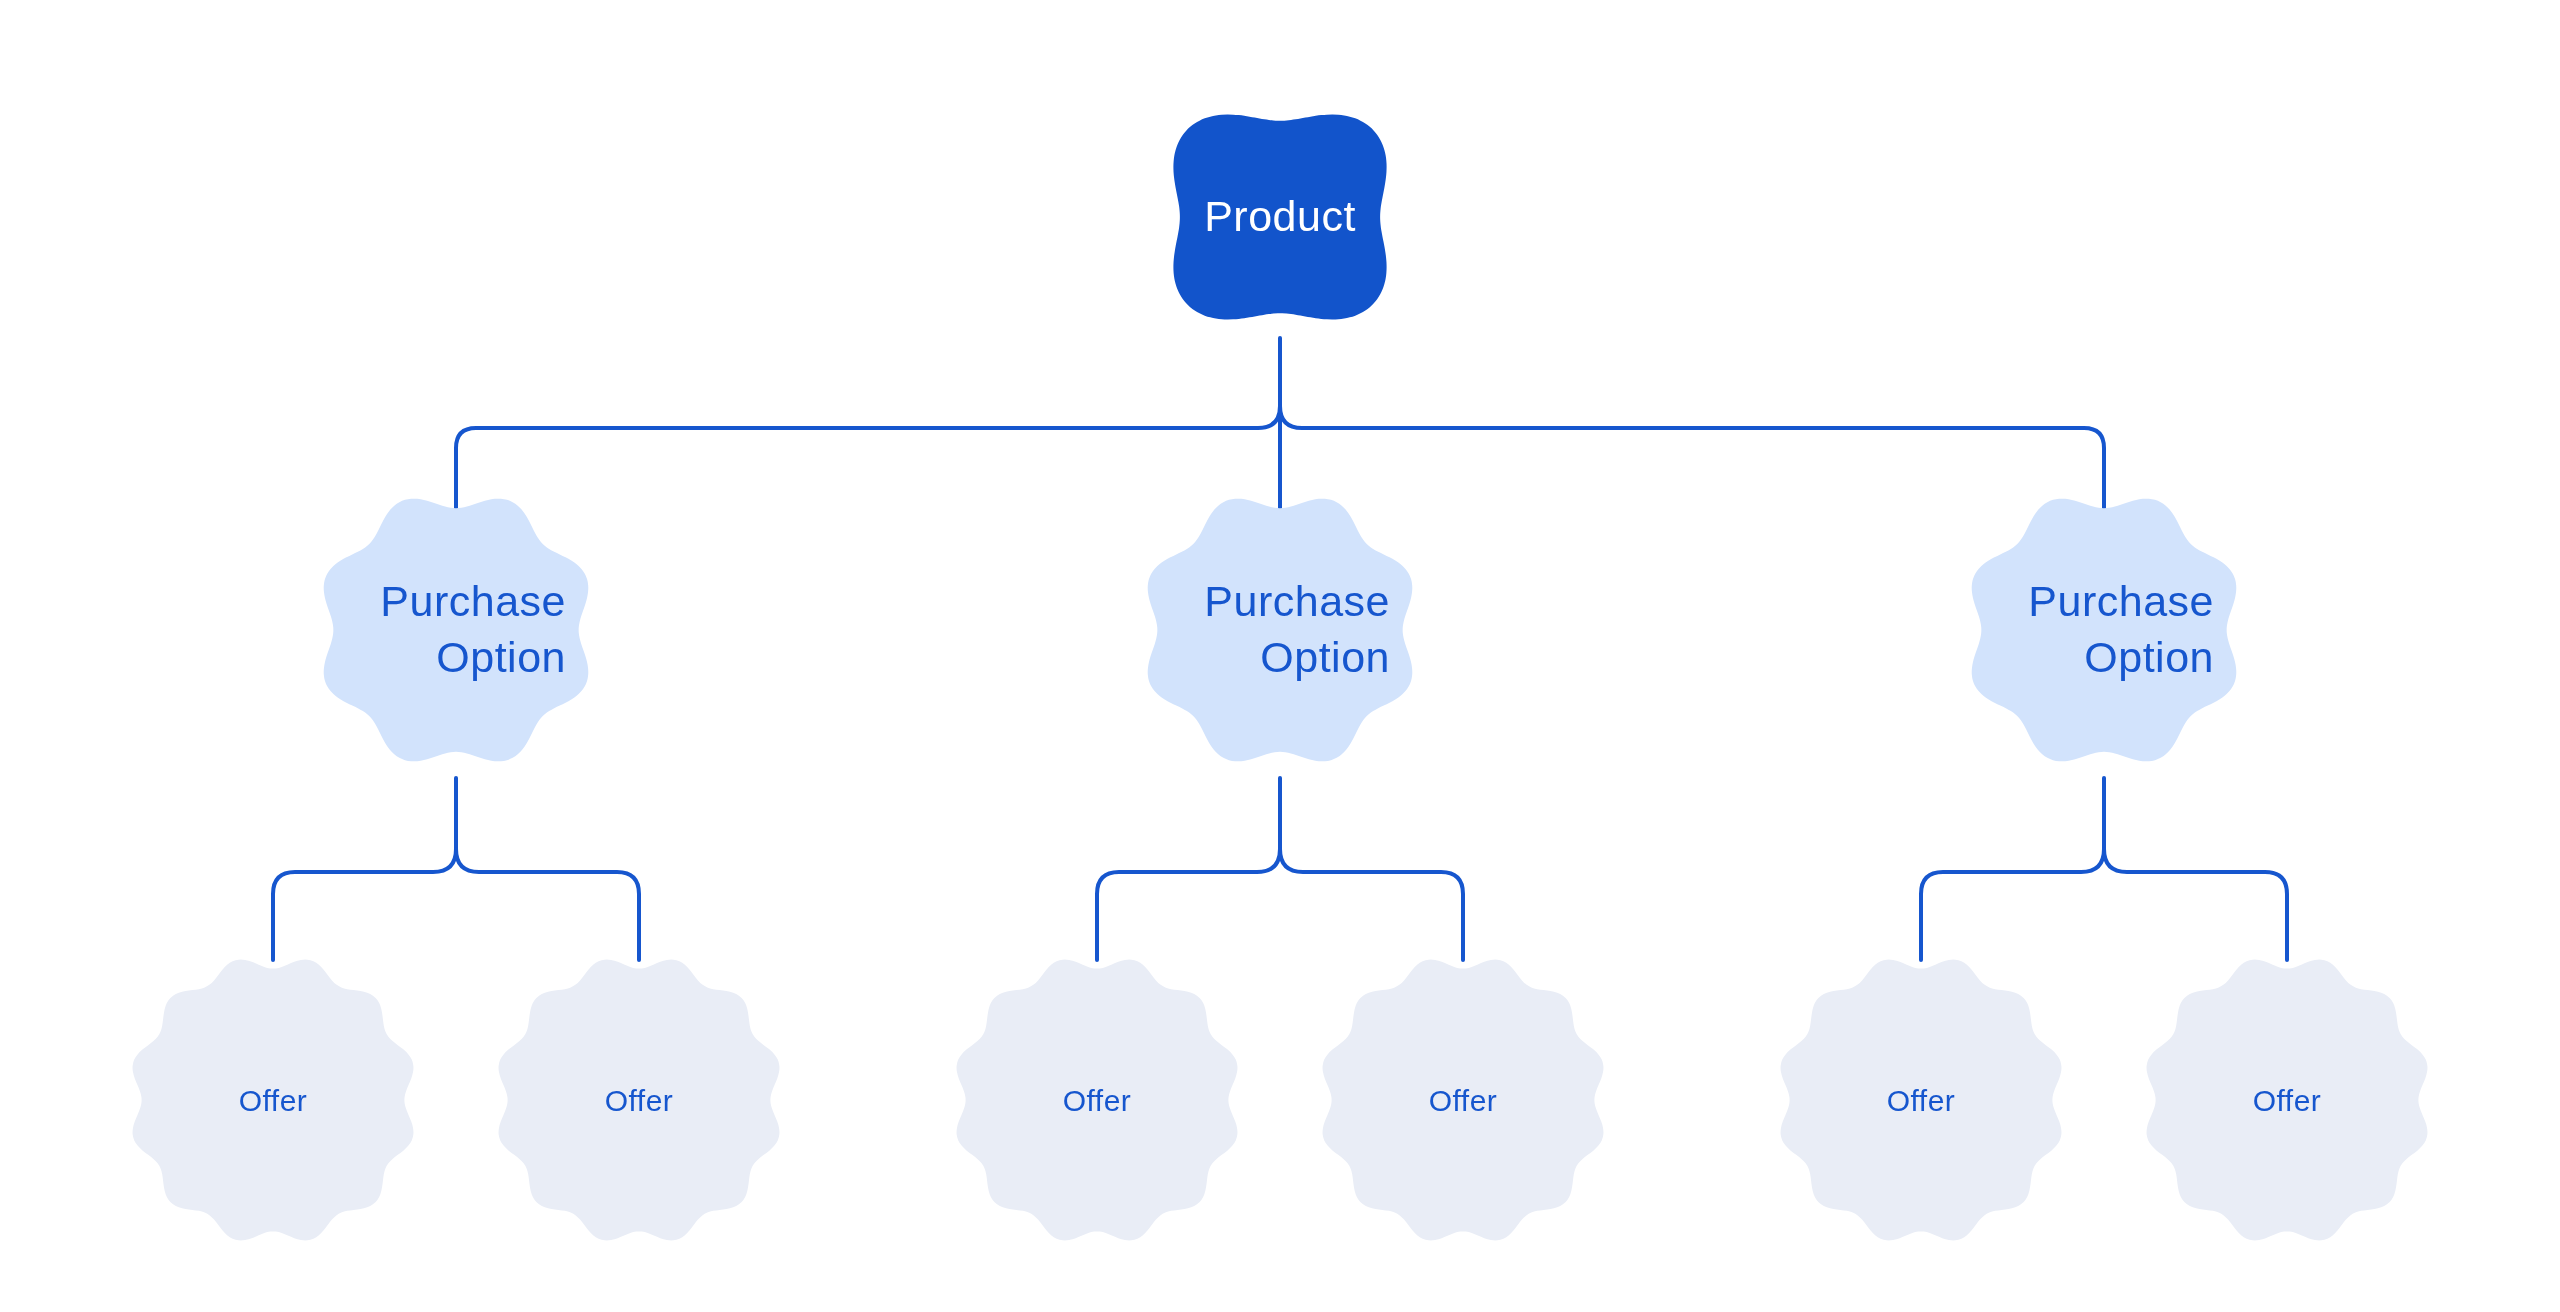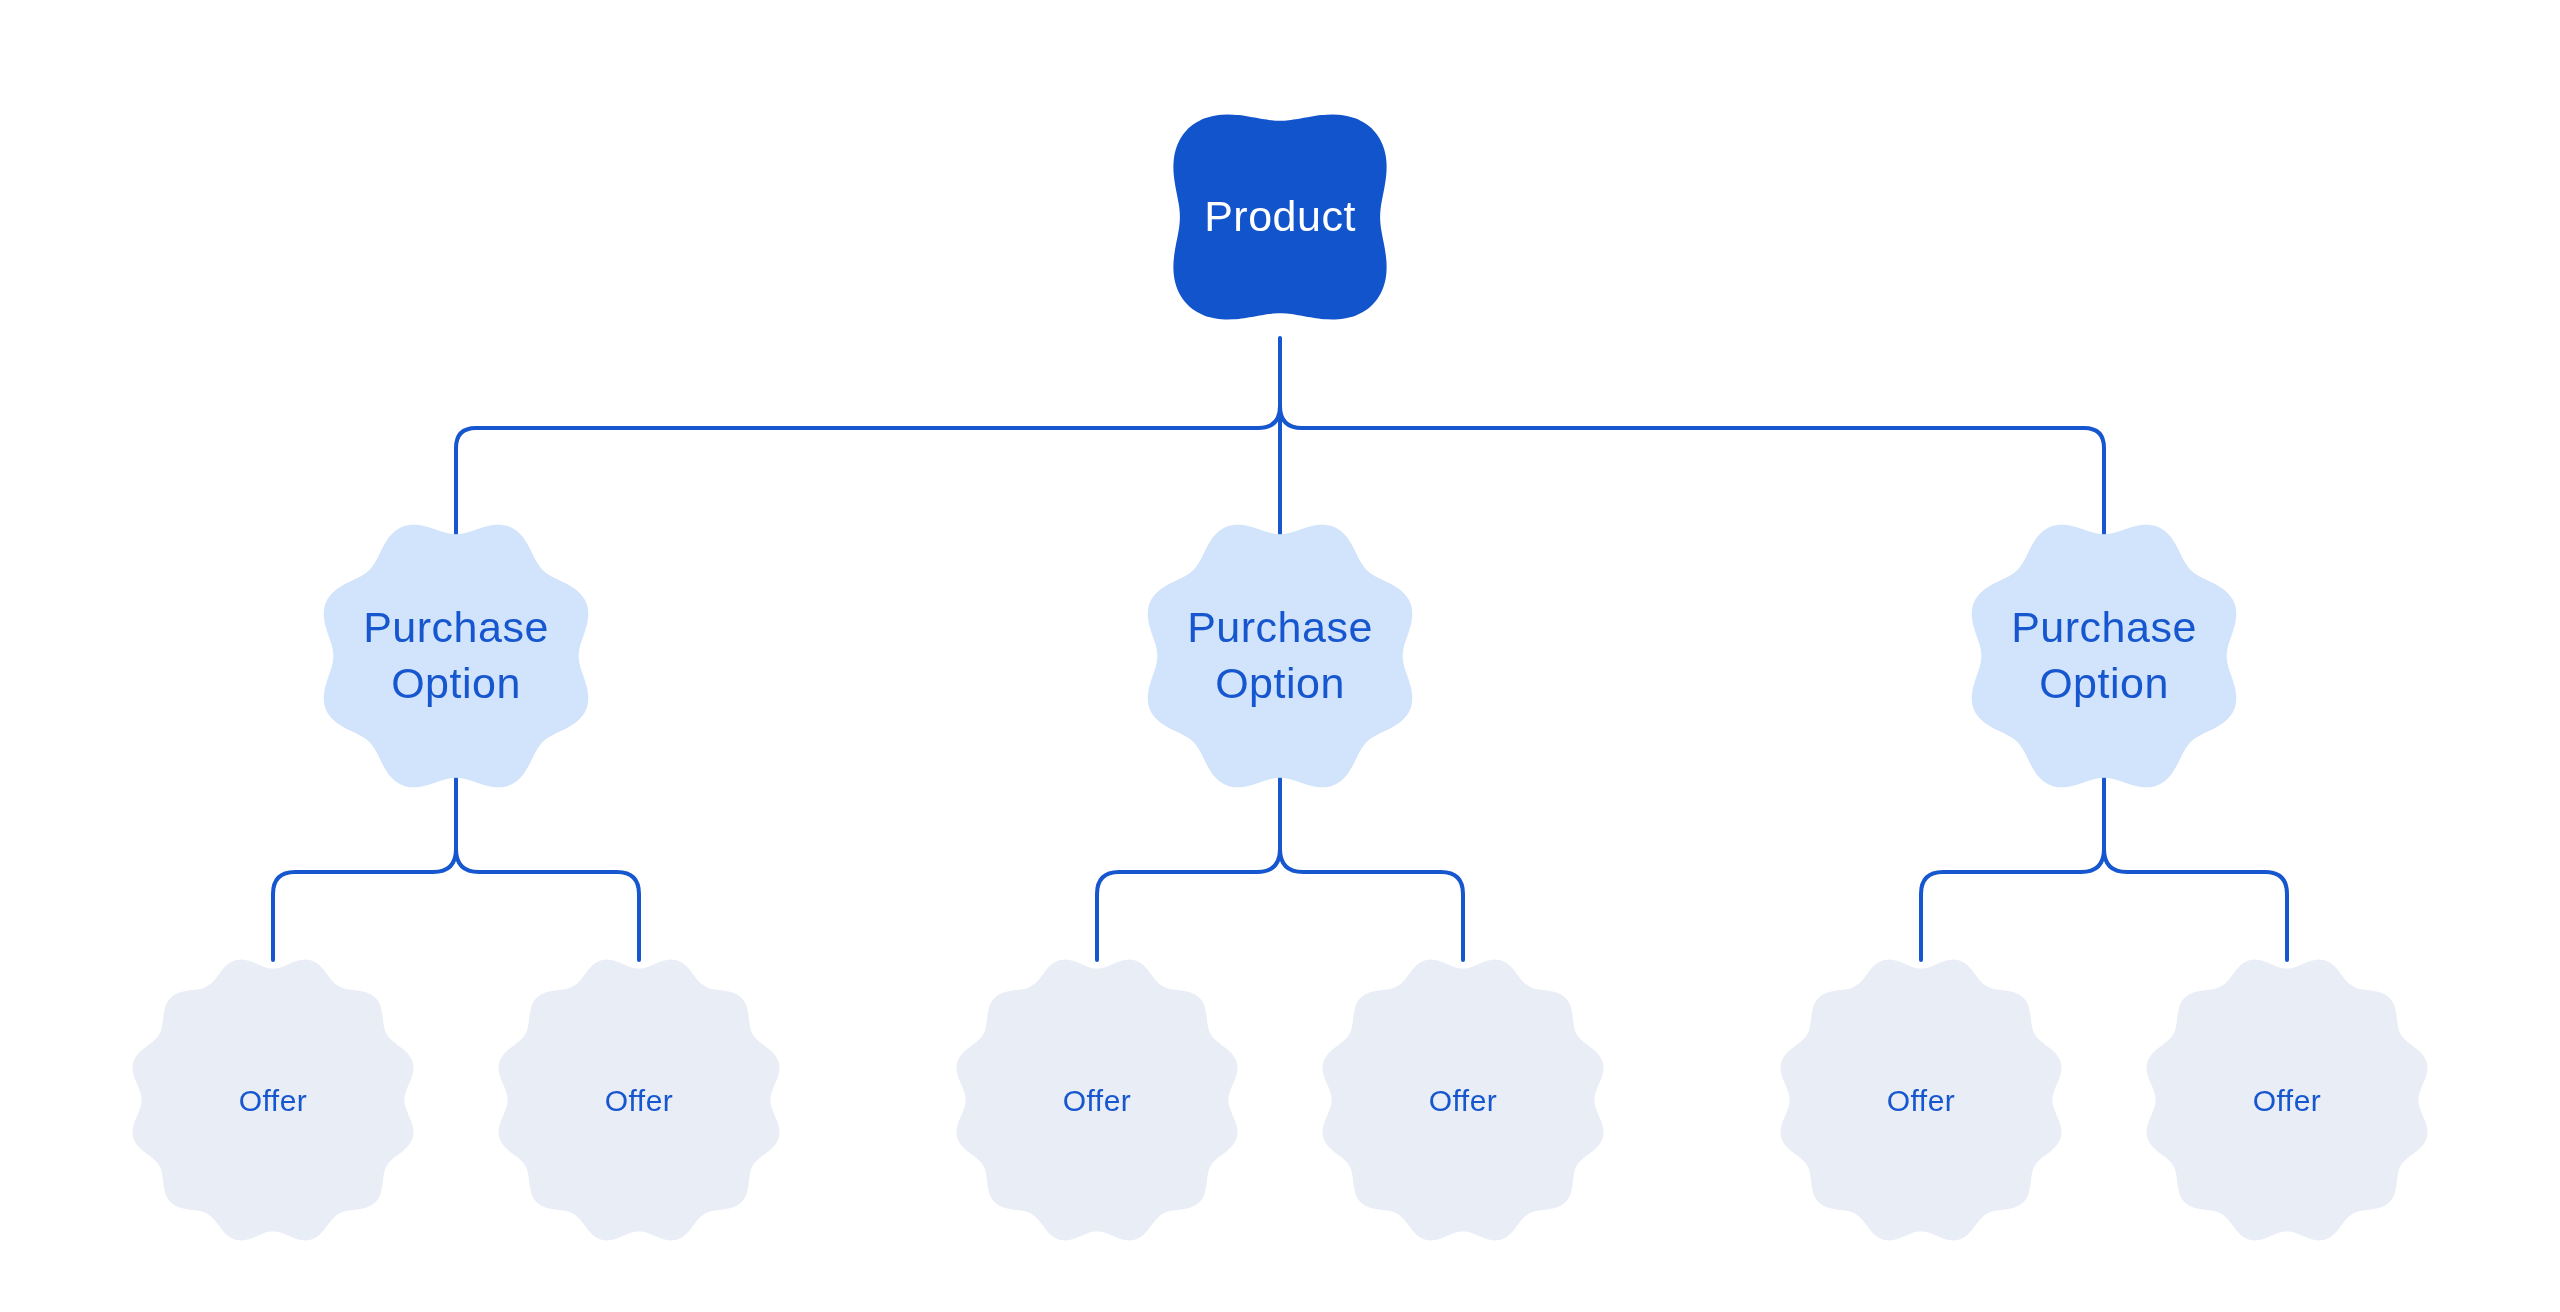--- a/index.html
+++ b/index.html
@@ -39,30 +39,30 @@
     align-items:center;
     justify-content:center;
   }
   .node svg.blob{
     position:absolute;
     left:0;top:0;width:100%;height:100%;
   }
   .node .label{
     position:relative;
     z-index:2;
-    text-align:center;
+    text-align:right;
     font-weight:500;
     letter-spacing:0.5px;
     line-height:1.3;
   }
   .node-product{left:1150px;top:92px;width:260px;height:250px;}
   .node-product .blob path{fill:var(--product-fill);}
   .node-product .label{color:var(--product-text);font-size:43px;}
 
-  .node-option{width:282px;height:280px;top:516px;}
+  .node-option{width:282px;height:280px;top:490px;}
   .node-option .blob path{fill:var(--option-fill);}
   .node-option .label{color:var(--label-text);font-size:43px;width:220px;}
   .node-option-1{left:315px;}
   .node-option-2{left:1139px;}
   .node-option-3{left:1963px;}
 
   .node-offer{width:290px;height:290px;top:955px;}
   .node-offer .blob path{fill:var(--offer-fill);}
   .node-offer .label{color:var(--label-text);font-size:30px;}
   .node-offer-1{left:128px;}

